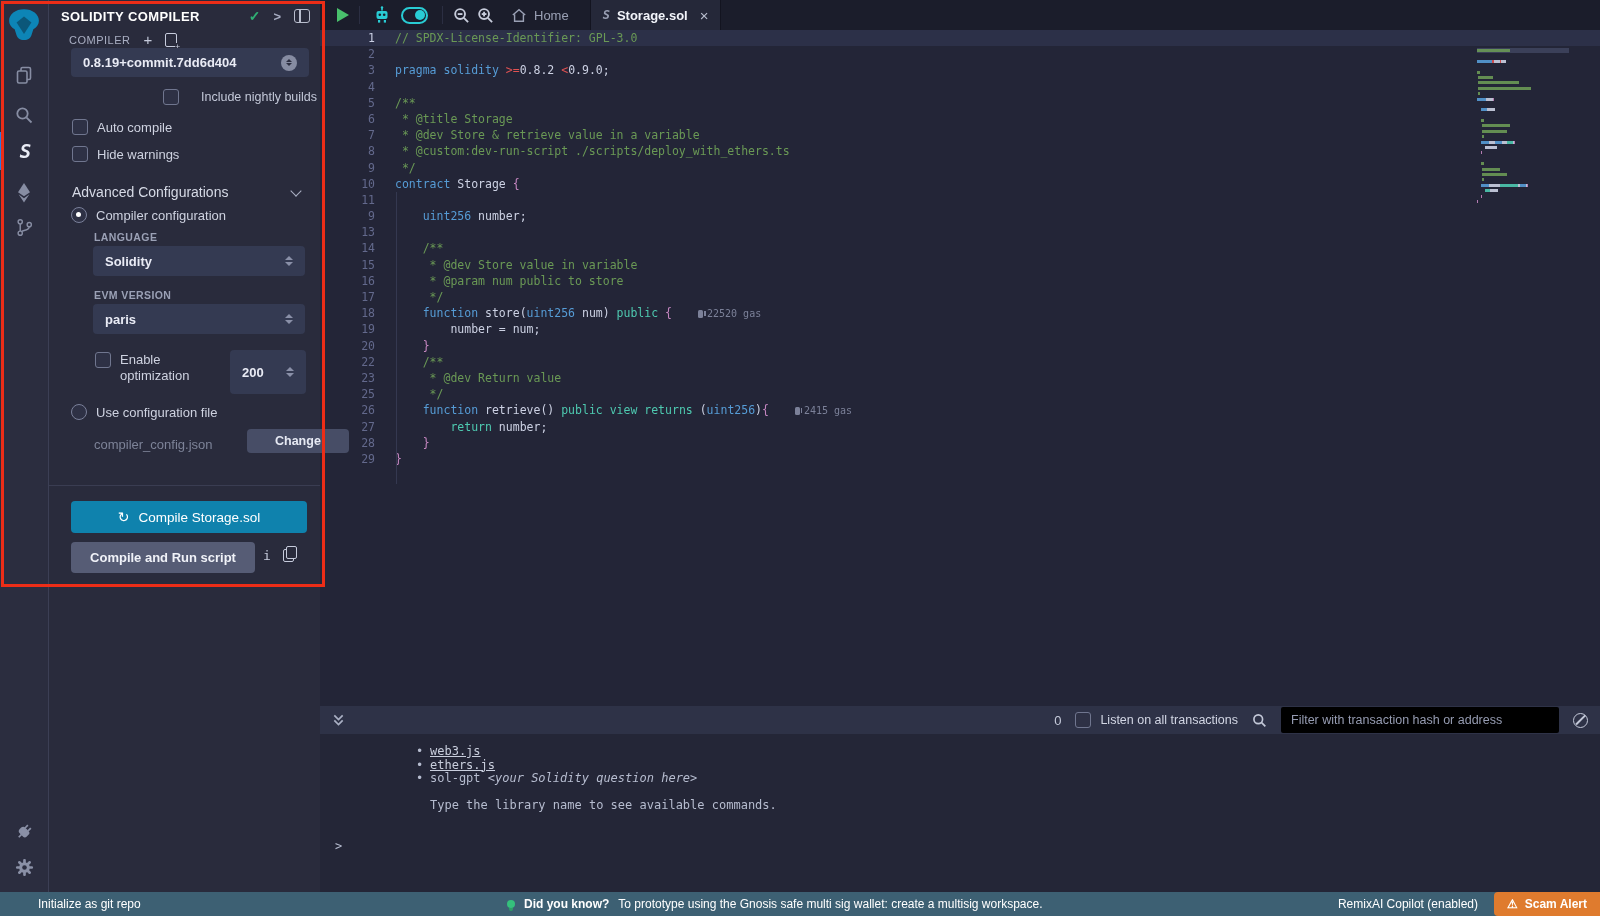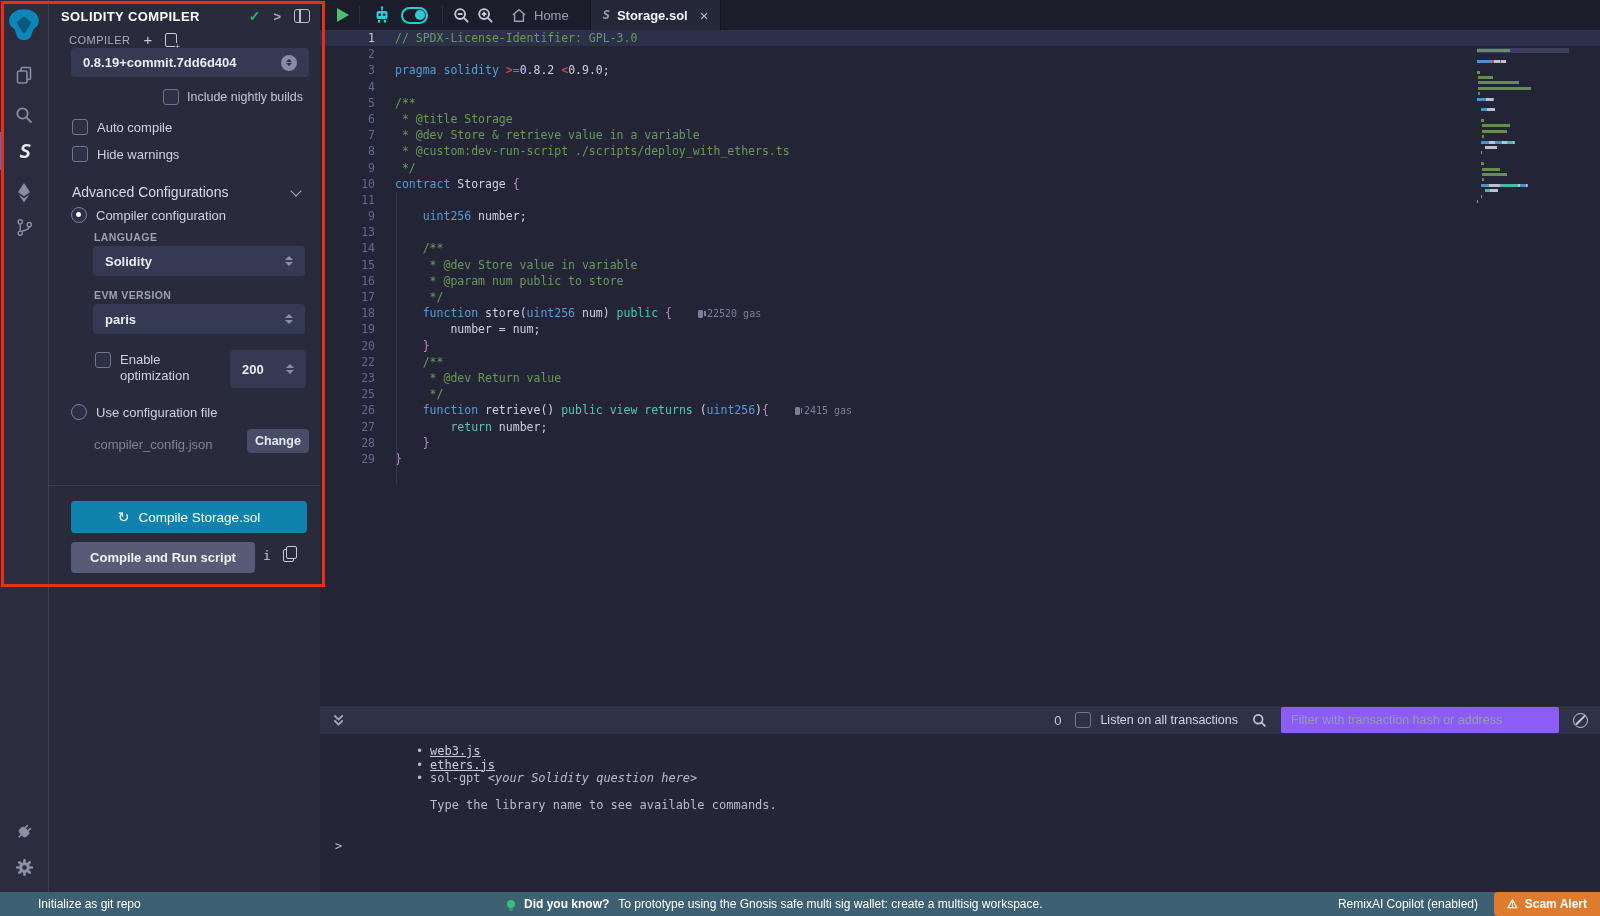--- a/index.html
+++ b/index.html
@@ -43,21 +43,21 @@
   .radio{width:14px;height:14px;border:1px solid #7a809a;border-radius:50%;background:#2e3145;position:relative;flex:0 0 14px;cursor:pointer;}
   .radio.sel::after{content:"";position:absolute;left:3.5px;top:3.5px;width:5px;height:5px;border-radius:50%;background:#fff;}
   .prow{position:absolute;display:flex;align-items:center;gap:9px;font-size:13px;color:#ced2e0;}
   .small-lbl{position:absolute;font-size:10.5px;font-weight:bold;color:#9ba1b6;letter-spacing:.4px;}
   .adv-chev{width:7px;height:7px;border-right:1.7px solid #aab0c4;border-bottom:1.7px solid #aab0c4;transform:rotate(45deg);margin-left:auto;margin-top:-3px;}
   .divider{position:absolute;left:0;right:0;top:485px;height:1px;background:#3a3d52;}
   .btn-primary{position:absolute;left:22px;top:501px;width:236px;height:32px;background:#0f82ad;border-radius:4px;
                display:flex;align-items:center;justify-content:center;gap:9px;color:#fff;font-size:13.5px;cursor:pointer;}
   .btn-secondary{position:absolute;left:22px;top:542px;width:184px;height:31px;background:#565c75;border-radius:4px;
                display:flex;align-items:center;justify-content:center;color:#f0f2f8;font-size:13px;font-weight:bold;cursor:pointer;}
-  .btn-change{position:absolute;left:198px;top:429px;background:#474d66;border-radius:4px;padding:5px 8px;
+  .btn-change{position:absolute;left:198px;top:429px;background:#474d66;border-radius:4px;padding:5px 28px;
               font-size:12.5px;font-weight:bold;color:#e6e9f3;cursor:pointer;}
   .cfg-name{position:absolute;left:45px;top:437px;font-size:13px;color:#7d8398;}
   .i-ic{position:absolute;left:214px;top:548px;font-family:"DejaVu Sans Mono",monospace;font-size:13px;color:#c6cbdc;cursor:pointer;}
   .copy-ic{position:absolute;left:234px;top:549px;width:9px;height:11px;border:1.4px solid #c6cbdc;border-radius:2px;cursor:pointer;}
   .copy-ic::after{content:"";position:absolute;left:2px;top:-4px;width:9px;height:11px;border:1.4px solid #c6cbdc;border-radius:2px;background:#292b3c;}
   .refresh{font-size:14px;line-height:14px;}
 
   
   .annot{position:absolute;left:1px;top:1px;width:318px;height:580px;border:3px solid #ec2d17;z-index:50;pointer-events:none;}
 
@@ -91,21 +91,21 @@
   .mm-row{height:5.4px;white-space:nowrap;font-size:0;}
   .mm-row.cur{background:#3b4059;}
   .mm-seg{display:inline-block;height:3px;margin-top:1px;opacity:.9;}
 
   
   .term-head{position:absolute;top:706px;left:0;right:0;height:28px;background:#2e3247;display:flex;align-items:center;
              padding:0 12px;box-sizing:border-box;}
   .thr{margin-left:auto;display:flex;align-items:center;gap:14px;}
   .tcount{font-size:13px;color:#c6cbdb;}
   .tlisten{font-size:12.5px;color:#d2d6e4;}
-  .tfilter{width:278px;height:26px;background:#8b5cf6;border:none;border-radius:2px;padding:0 10px;
+  .tfilter{width:278px;height:26px;background:#000000;border:none;border-radius:2px;padding:0 10px;
            font-family:"Liberation Sans",sans-serif;font-size:12.5px;color:#d7dbe8;box-sizing:border-box;outline:none;}
   .tfilter::placeholder{color:#969cb2;}
   .block-ic{width:13px;height:13px;border:1.6px solid #c3c8d8;border-radius:50%;position:relative;cursor:pointer;}
   .block-ic::after{content:"";position:absolute;left:-0.5px;top:5px;width:13px;height:1.6px;background:#c3c8d8;transform:rotate(-45deg);}
   .term{position:absolute;top:734px;left:0;right:0;height:158px;background:#242637;
         font-family:"DejaVu Sans Mono",monospace;font-size:12px;color:#b6bccf;padding-top:11px;box-sizing:border-box;}
   .t-line{padding-left:110px;line-height:13.5px;position:relative;min-height:13.5px;white-space:pre;}
   .t-line .bull{position:absolute;left:96px;top:0;}
   .t-line a{color:#c9cedd;text-decoration:underline;cursor:pointer;}
   .t-line em{font-style:italic;}
@@ -207,21 +207,21 @@
     </div>
 
     <div class="select" style="left:22px;top:48px;width:238px;height:29px;">
       <span>0.8.19+commit.7dd6d404</span>
       <span class="circ-step">
           <i class="up"></i>
           <i class="dn"></i>
         </span>
     </div>
 
-    <div class="prow" style="top:89px;left:114px;gap:8px;font-size:12.5px;color:#c3c8d8;">
+    <div class="prow" style="top:89px;left:114px;gap:22px;font-size:12.5px;color:#c3c8d8;">
       <span class="cb"></span>
       <span>Include nightly builds</span>
     </div>
     <div class="prow" style="top:119px;left:23px;">
       <span class="cb"></span>
       <span>Auto compile</span>
     </div>
     <div class="prow" style="top:146px;left:23px;">
       <span class="cb"></span>
       <span>Hide warnings</span>
@@ -251,21 +251,21 @@
       <span class="arrows">
           <i class="up"></i>
           <i class="dn"></i>
         </span>
     </div>
 
     <div class="prow" style="top:352px;left:46px;align-items:flex-start;">
       <span class="cb"></span>
       <span style="width:82px;line-height:16px;">Enable optimization</span>
     </div>
-    <div class="select" style="left:181px;top:350px;width:76px;height:38px;">
+    <div class="select" style="left:181px;top:350px;width:76px;height:44px;">
       <span>200</span>
       <span class="arrows">
           <i class="up"></i>
           <i class="dn"></i>
         </span>
     </div>
 
     <div class="prow" style="top:404px;left:22px;">
       <span class="radio"></span>
       <span>Use configuration file</span>

